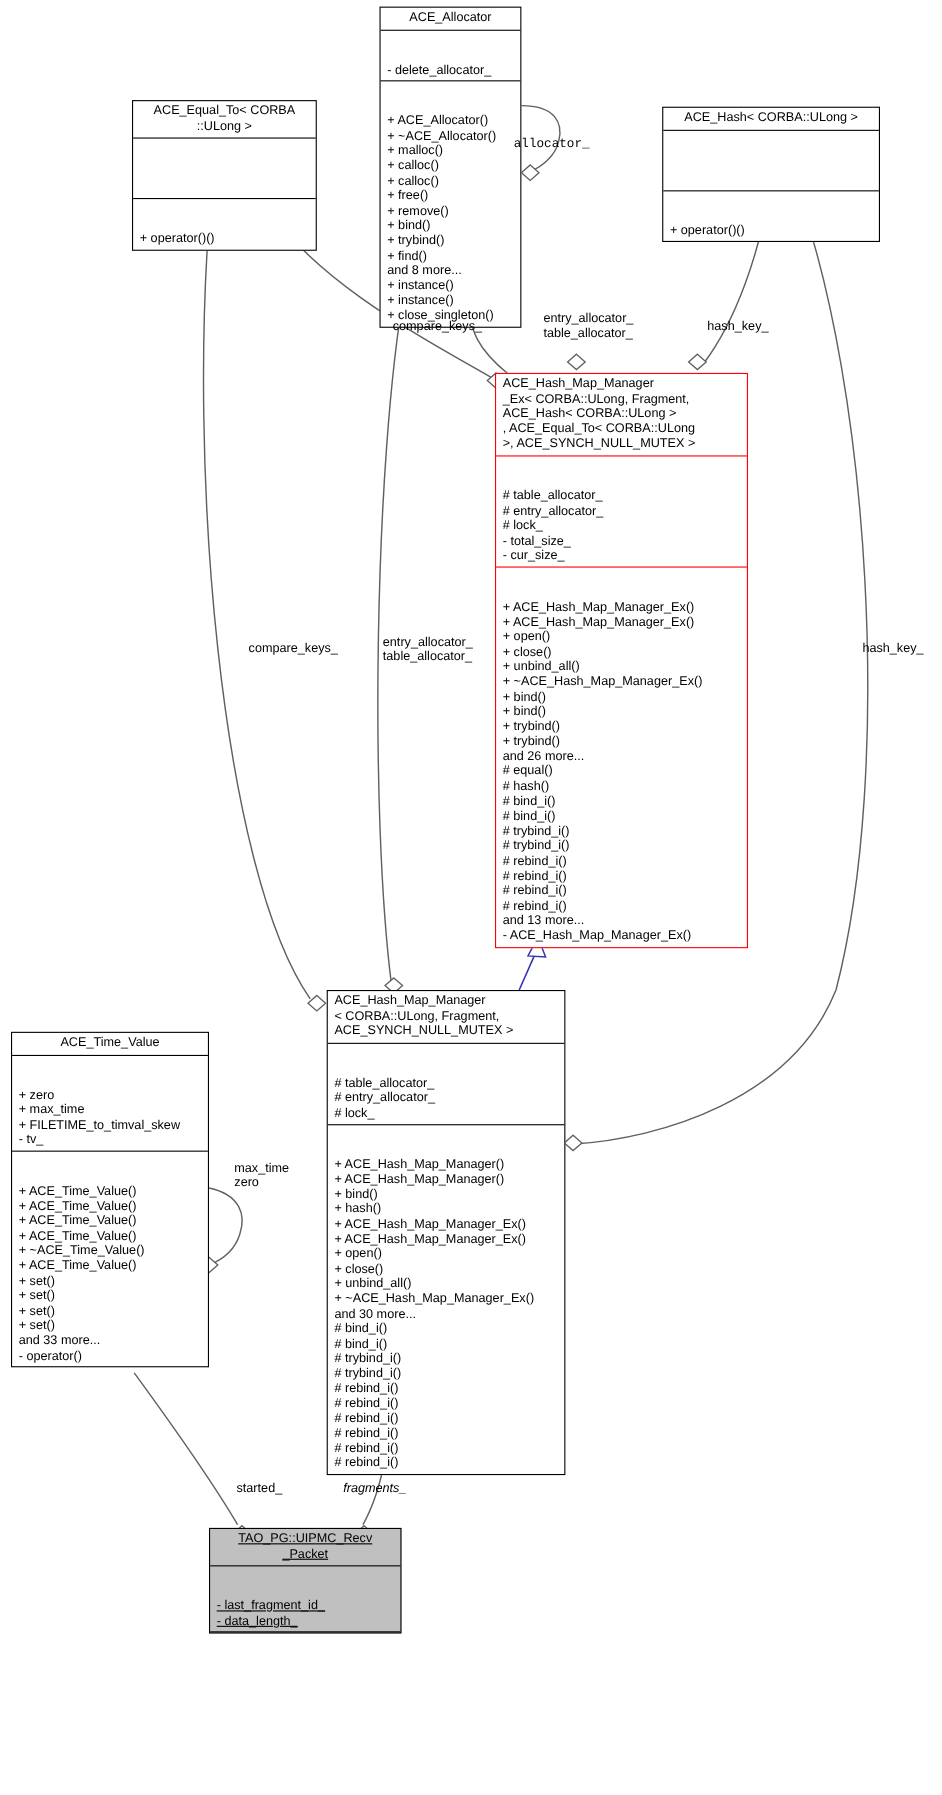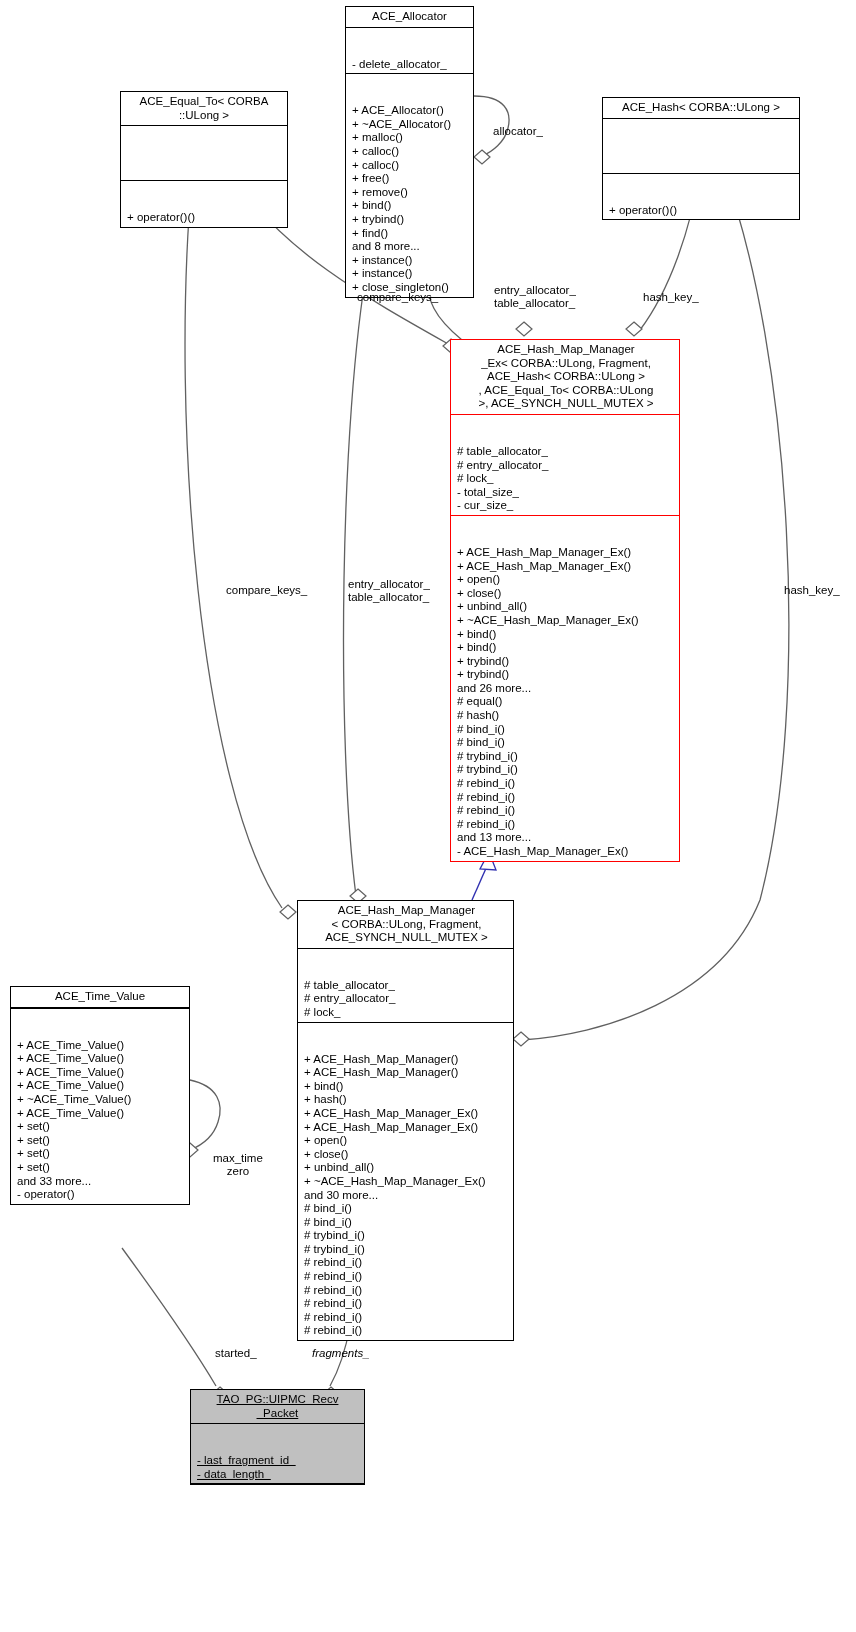--- a/index.html
+++ b/index.html
@@ -41,21 +41,21 @@
   .uml-box.gray {
     background: #c0c0c0;
     text-decoration: underline;
   }
   .uml-title {
     text-align: center;
     padding: 3px 4px 3px 4px;
     white-space: pre-line;
   }
   .uml-title.leftal {
-    text-align: center;
+    text-align: left;
     padding-left: 6px;
   }
   .uml-sep {
     border-top: 1px solid #000000;
     height: 0;
     font-size: 0;
     line-height: 0;
   }
   .uml-box.red .uml-sep {
     border-top-color: #ff0000;
@@ -244,23 +244,29 @@
       <div># trybind_i()</div>
       <div># rebind_i()</div>
       <div># rebind_i()</div>
       <div># rebind_i()</div>
       <div># rebind_i()</div>
       <div># rebind_i()</div>
       <div># rebind_i()</div>
     </div>
   </div>
 
-  <div class="uml-box" style="left:10px; top:986px; width:180px;">
+  <div class="uml-box" style="left:10px; top:938px; width:180px;">
     <div class="uml-title">ACE_Time_Value</div>
     <div class="uml-sep"></div>
+    <div class="uml-attrs">
+      <div>+ zero</div>
+      <div>+ max_time</div>
+      <div>+ FILETIME_to_timval_skew</div>
+      <div>- tv_</div>
+    </div>
     <div class="uml-sep"></div>
     <div class="uml-ops">
       <div>+ ACE_Time_Value()</div>
       <div>+ ACE_Time_Value()</div>
       <div>+ ACE_Time_Value()</div>
       <div>+ ACE_Time_Value()</div>
       <div>+ ~ACE_Time_Value()</div>
       <div>+ ACE_Time_Value()</div>
       <div>+ set()</div>
       <div>+ set()</div>
@@ -275,36 +281,36 @@
     <div class="uml-title">TAO_PG::UIPMC_Recv
 _Packet</div>
     <div class="uml-sep"></div>
     <div class="uml-attrs">
       <div>- last_fragment_id_</div>
       <div>- data_length_</div>
     </div>
     <div class="uml-sep"></div>
   </div>
 
-  <div class="edge-label" style="left:493px; top:125px;">allocator_</div>
+  <div class="edge-label" style="left:467px; top:125px;font-family:Liberation Mono, monospace;">allocator_</div>
 
   <div class="edge-label" style="left:357px; top:291px;">compare_keys_</div>
 
   <div class="edge-label" style="left:494px; top:284px;">entry_allocator_
 table_allocator_</div>
 
   <div class="edge-label" style="left:643px; top:291px;">hash_key_</div>
 
   <div class="edge-label" style="left:226px; top:584px;">compare_keys_</div>
 
   <div class="edge-label" style="left:348px; top:578px;">entry_allocator_
 table_allocator_</div>
 
   <div class="edge-label" style="left:784px; top:584px;">hash_key_</div>
 
-  <div class="edge-label" style="left:213px; top:1152px; text-align:center;">max_time
+  <div class="edge-label" style="left:213px; top:1056px; ">max_time
 zero</div>
 
   <div class="edge-label" style="left:215px; top:1347px;">started_</div>
 
   <div class="edge-label" style="left:312px; top:1347px;font-style:italic;">fragments_</div>
 
 </div>
 
 </body></html>

